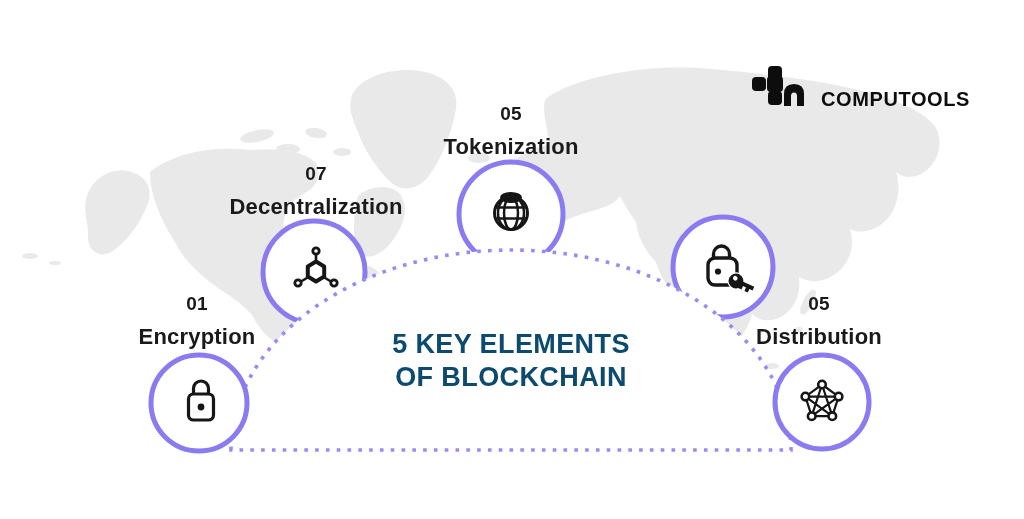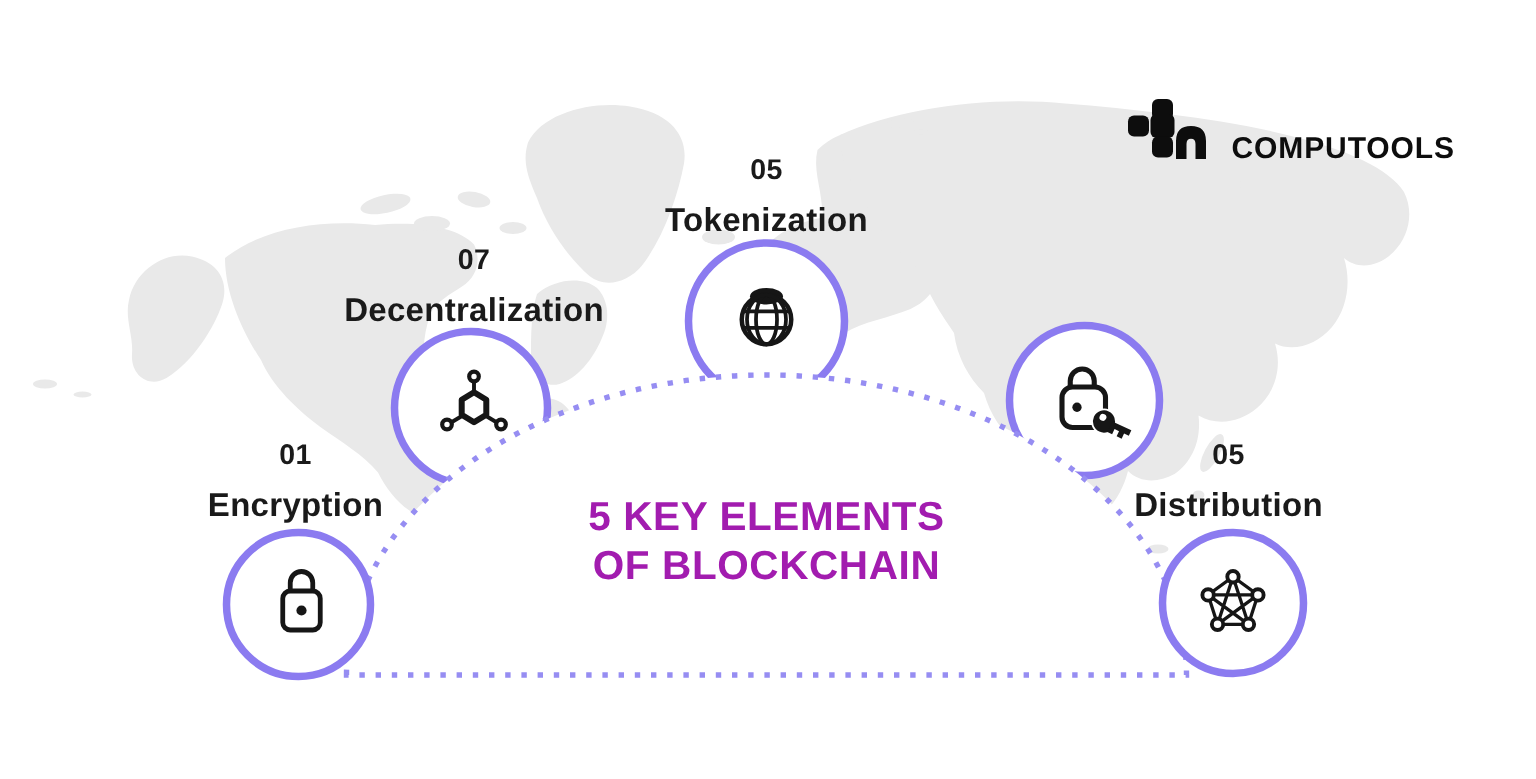--- a/index.html
+++ b/index.html
@@ -21,21 +21,21 @@
   .item .num{font-size:19px;font-weight:700;line-height:20px;margin-bottom:13px;letter-spacing:.3px;}
   .item .lbl{font-size:22px;font-weight:700;line-height:20px;letter-spacing:.2px;}
   .item1{left:197px;top:294px;}
   .item2{left:316px;top:164px;}
   .item3{left:511px;top:104px;}
   .item4{left:724px;top:164px;}
   .item5{left:819px;top:294px;}
   .title{
     position:absolute;left:511px;top:328px;transform:translateX(-50%);
     width:420px;text-align:center;font-size:27px;font-weight:700;
-    line-height:33px;letter-spacing:.4px;color:#a21caf;
+    line-height:33px;letter-spacing:.4px;color:#0c4a6e;
   }
   .logo{position:absolute;left:751px;top:63px;display:flex;gap:13px;align-items:flex-end;}
   .logo-text{font-size:20px;font-weight:700;letter-spacing:.6px;margin-top:23px;color:#0D0D0D;}
 </style>
 </head>
 <body>
 
 <div class="stage">
 
   <svg class="scene" width="1024" height="519" viewBox="0 0 1024 519">

